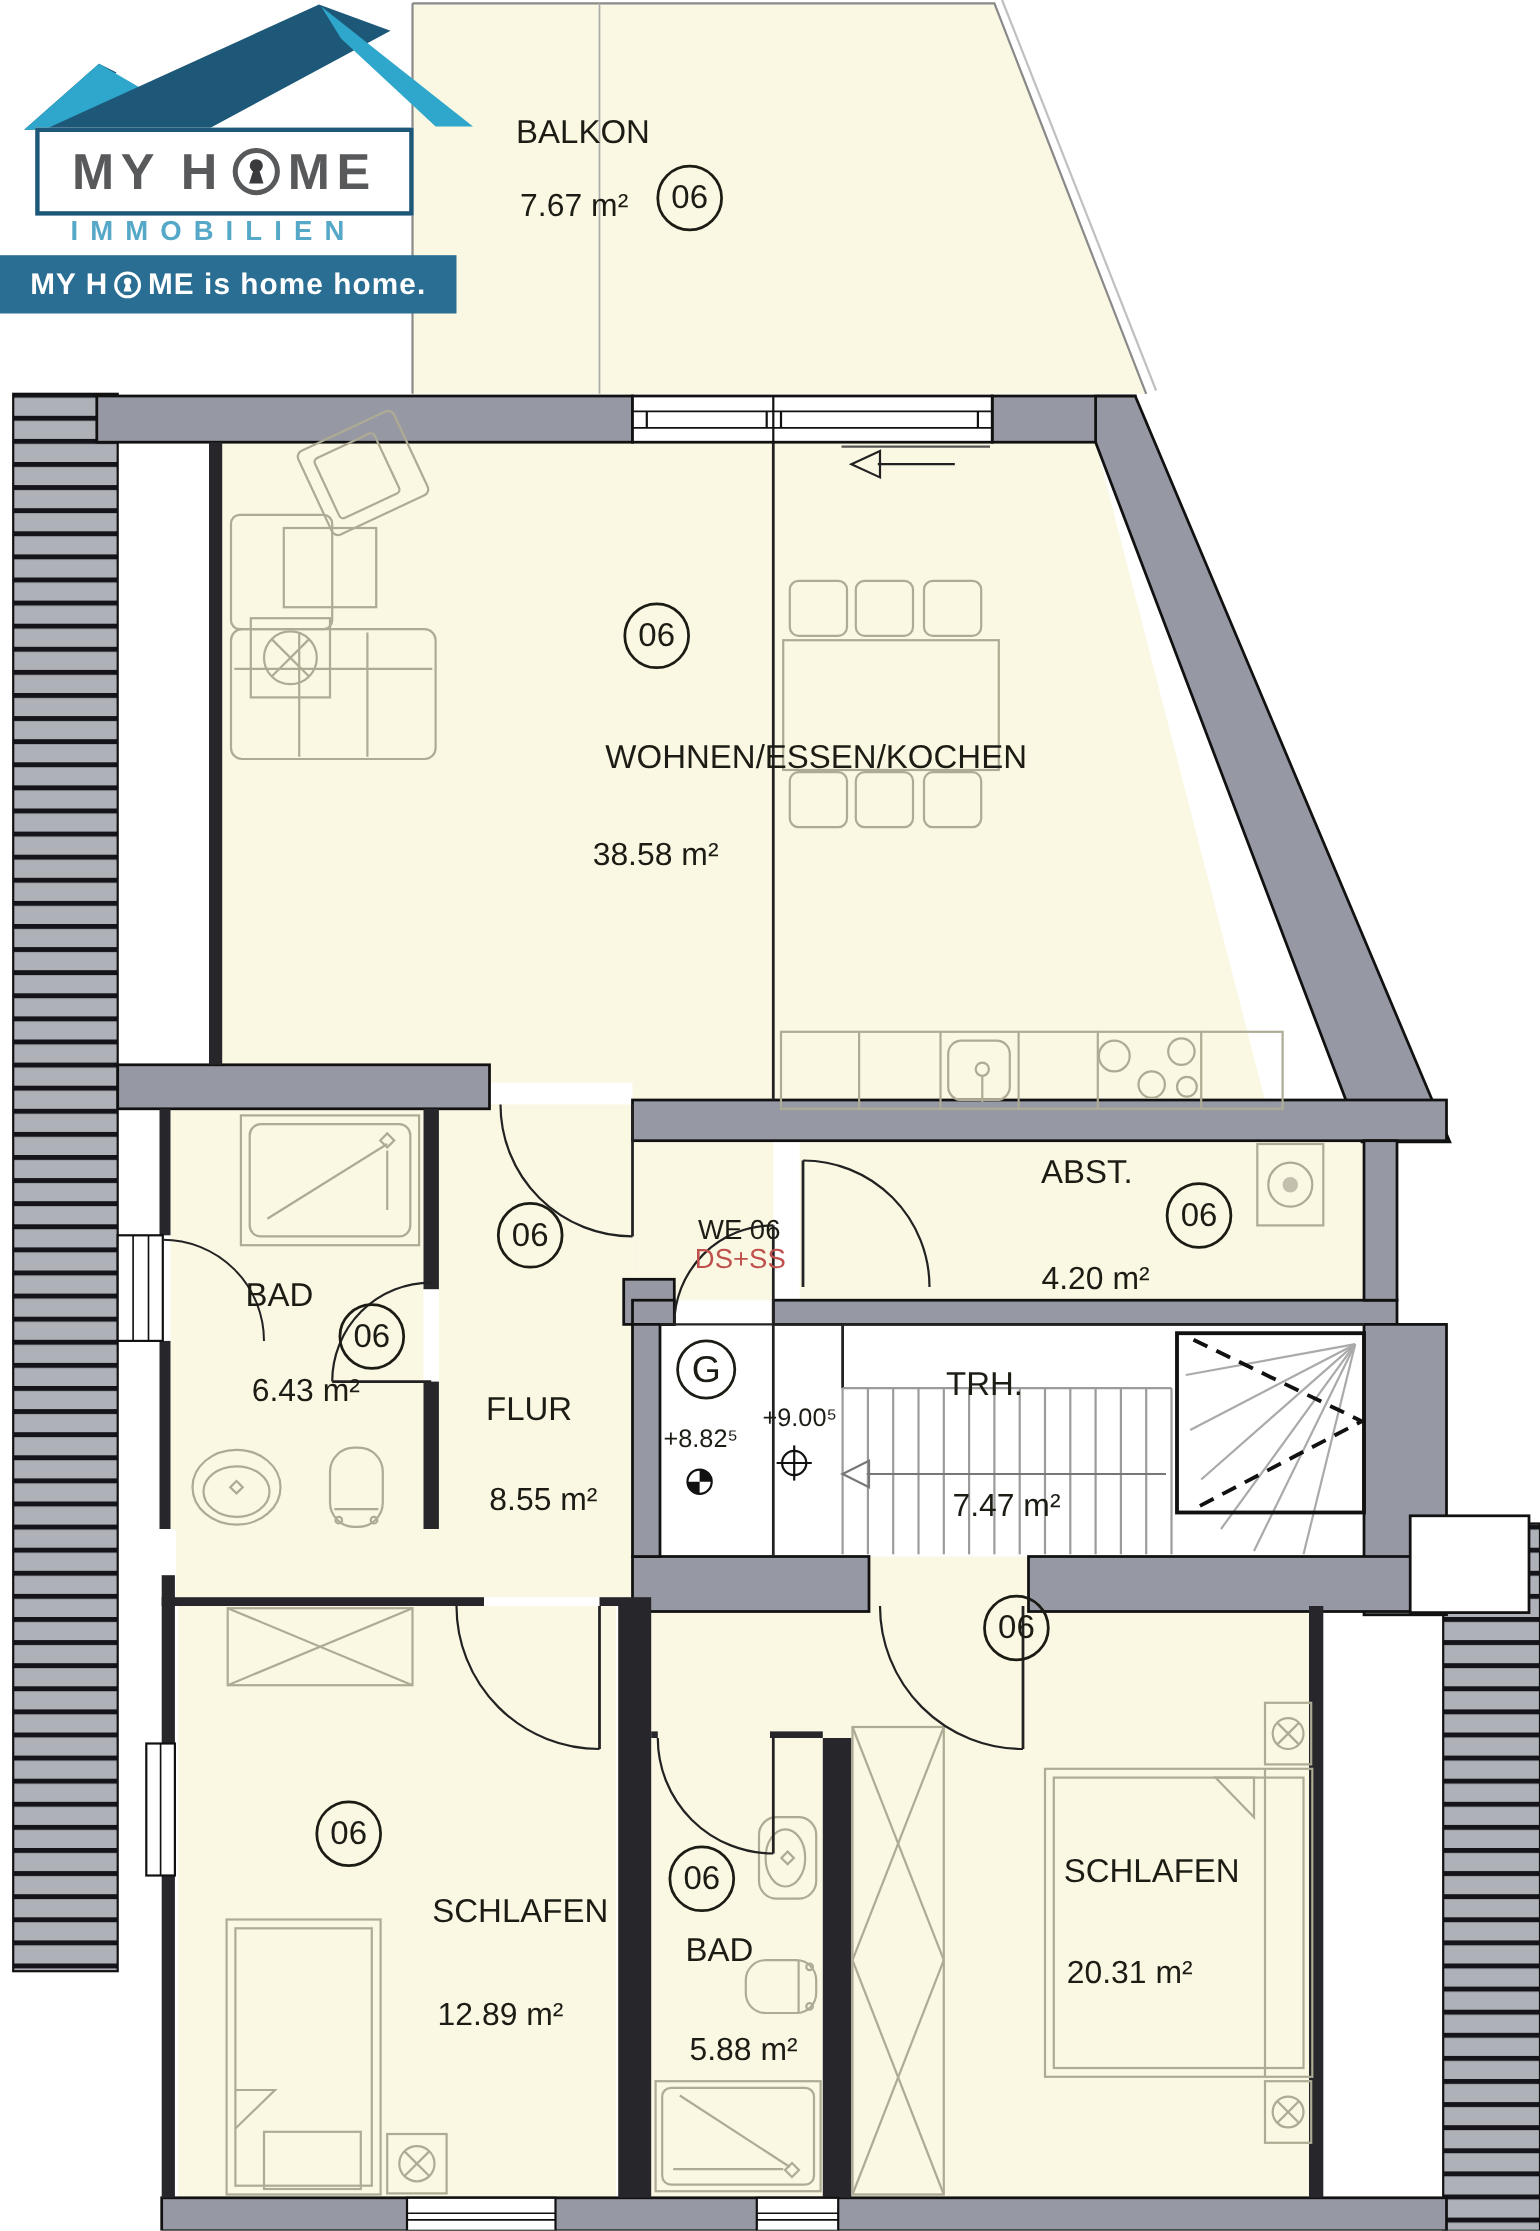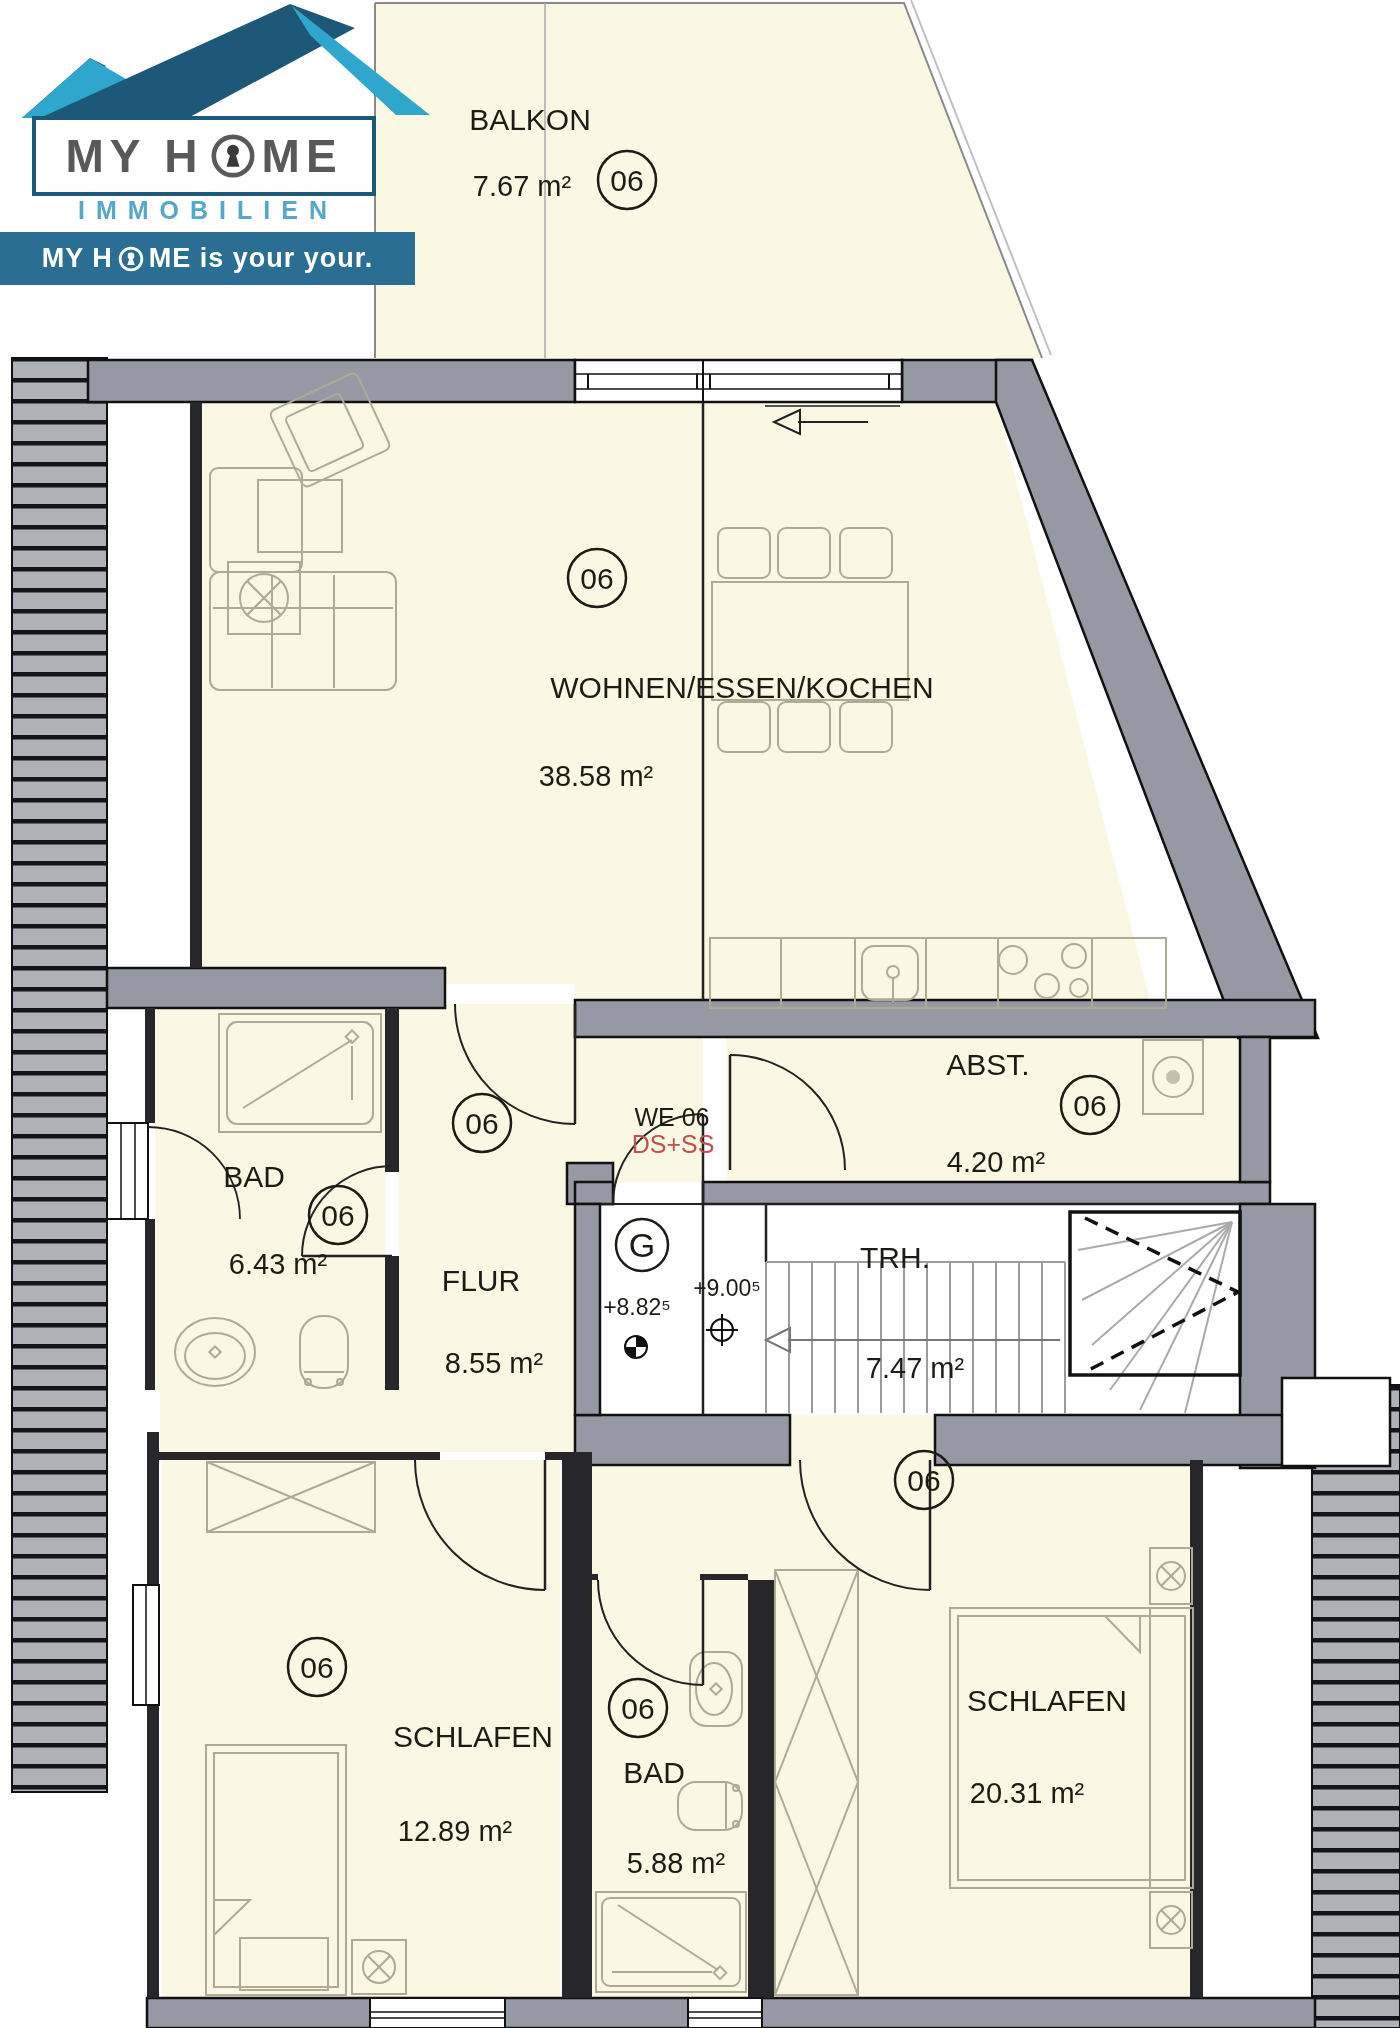--- a/index.html
+++ b/index.html
@@ -13,21 +13,21 @@
   .sm{font-size:25px;}          
   .lv{font-size:23px;}          
   .gt{font-size:34px;}
   .red{fill:#C0504D;}
   
   .logo{position:absolute;left:10px;top:0;width:440px;height:290px;z-index:5;}
   .roof{position:absolute;left:0;top:2px;}
   .logo-box{position:absolute;left:22px;top:116px;width:336px;height:72px;background:#fff;
             border:4px solid #1E5878;display:flex;align-items:center;justify-content:center;gap:6px;
             font-size:46px;font-weight:bold;color:#58595B;letter-spacing:6px;}
-  .logo-division{position:absolute;left:26px;top:196px;width:344px;text-align:center;
+  .logo-division{position:absolute;left:12px;top:196px;width:344px;text-align:center;
                  color:#56A8C8;font-size:25px;font-weight:bold;letter-spacing:11px;}
   .banner{position:absolute;left:-10px;top:232px;width:415px;height:53px;background:#2B6E93;
           display:flex;align-items:center;justify-content:center;gap:5px;color:#fff;
           font-size:27px;font-weight:bold;letter-spacing:1px;}
   .keyhole{display:inline-flex;align-items:center;}
 </style>
 </head>
 <body>
 
 <div id="canvas">
@@ -471,17 +471,17 @@
   <div class="logo-division">IMMOBILIEN</div>
   <div class="banner">
     <span>MY H</span>
     <span class="keyhole">
       <svg width="26" height="26" viewBox="0 0 24 24">
         <circle cx="12" cy="12" r="10" fill="none" stroke="#ffffff" stroke-width="2.6"></circle>
         <circle cx="12" cy="9.2" r="3.1" fill="#ffffff"></circle>
         <path d="M10.6,11.2 L8.6,17.6 L15.4,17.6 L13.4,11.2 Z" fill="#ffffff"></path>
       </svg>
     </span>
-    <span>ME is your your.</span>
+    <span>ME is home home.</span>
   </div>
 </div>
 
 </div>
 
 </body></html>

